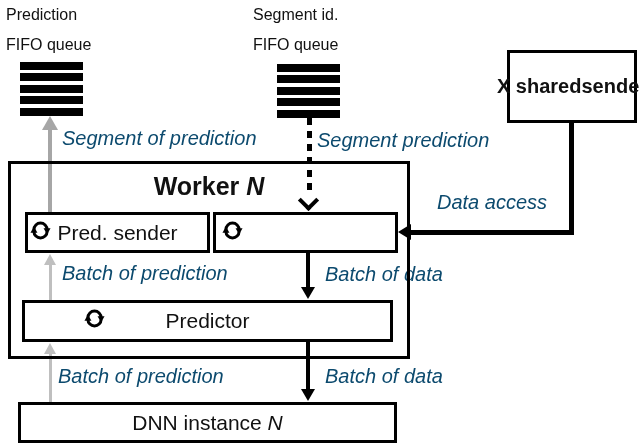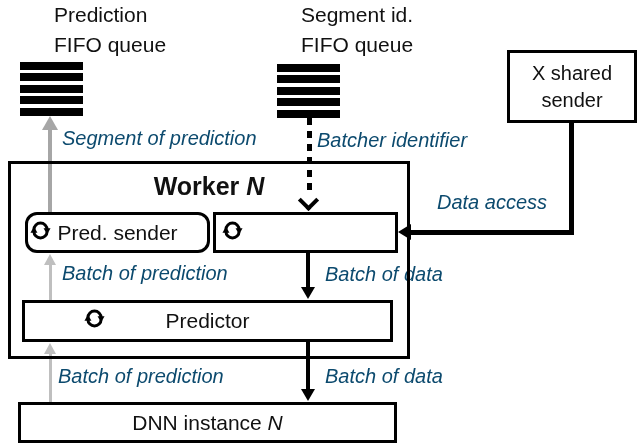--- a/index.html
+++ b/index.html
@@ -1,21 +1,21 @@
 <!DOCTYPE html>
 <html><head>
 <meta charset="utf-8">
 <style>
   html,body{margin:0;padding:0;background:#fff;}
   .stage{
     position:relative;width:640px;height:447px;background:#fff;overflow:hidden;
     font-family:"Liberation Sans",sans-serif;color:#111;
   }
   .abs{position:absolute;}
-  .heading{font-size:21px;line-height:30px;white-space:nowrap;margin-left:48px;}
+  .heading{font-size:16px;line-height:30px;white-space:nowrap;}
   .ital{font-style:italic;font-size:20px;line-height:22px;white-space:nowrap;color:#0c4a6e;}
   .box{
     position:absolute;border:3px solid #000;background:#fff;box-sizing:border-box;
     display:flex;align-items:center;justify-content:center;
     font-size:21px;white-space:nowrap;
   }
   .fifo{
     position:absolute;
     background:repeating-linear-gradient(to bottom,#000 0 8px,transparent 8px 11.5px);
   }
@@ -61,39 +61,39 @@
     <div>FIFO queue</div>
   </div>
   <div class="fifo" style="left:20px;top:62px;width:63px;height:54px;"></div>
 
   <div class="abs heading" style="left:253px;top:0;">
     <div>Segment id.</div>
     <div>FIFO queue</div>
   </div>
   <div class="fifo" style="left:277px;top:64px;width:63px;height:54px;"></div>
 
-  <div class="box" style="left:507px;top:50px;width:130px;height:73px;flex-direction:column;font-size:20px;line-height:27px;">
+  <div class="box" style="left:507px;top:50px;width:130px;height:73px;flex-direction:row;font-size:20px;line-height:27px;font-weight:bold;">
     <div>X shared</div>
     <div>sender</div>
   </div>
 
   <div class="abs ital" style="left:62px;top:127px;">Segment of prediction</div>
-  <div class="abs ital" style="left:317px;top:129px;">Batcher identifier</div>
+  <div class="abs ital" style="left:317px;top:129px;">Segment prediction</div>
   <div class="abs ital" style="left:437px;top:191px;">Data access</div>
   <div class="abs ital" style="left:62px;top:262px;">Batch of prediction</div>
   <div class="abs ital" style="left:325px;top:263px;">Batch of data</div>
   <div class="abs ital" style="left:58px;top:365px;">Batch of prediction</div>
   <div class="abs ital" style="left:325px;top:365px;">Batch of data</div>
 
   <div class="abs" style="left:8px;top:161px;width:402px;height:198px;border:3px solid #000;box-sizing:border-box;background:transparent;"></div>
   <div class="abs boldtitle" style="left:8px;top:172px;width:402px;">
     <span>Worker </span><i>N</i>
   </div>
 
-  <div class="box" style="left:25px;top:212px;width:185px;height:41px;border-radius:12px;">
+  <div class="box" style="left:25px;top:212px;width:185px;height:41px;">
     <span class="sync" style="left:2px;">
       <svg width="21" height="21" viewBox="0 0 24 24">
         <path d="M4.5 11 A 7.5 7.5 0 0 1 19.5 11" fill="none" stroke="#000" stroke-width="3.4"></path>
         <polygon points="15.5,9.5 23.5,9.5 19.5,16.5" fill="#000"></polygon>
         <path d="M19.5 13 A 7.5 7.5 0 0 1 4.5 13" fill="none" stroke="#000" stroke-width="3.4"></path>
         <polygon points="0.5,14.5 8.5,14.5 4.5,7.5" fill="#000"></polygon>
       </svg>
     </span>
     <span>Pred. sender</span>
   </div>

